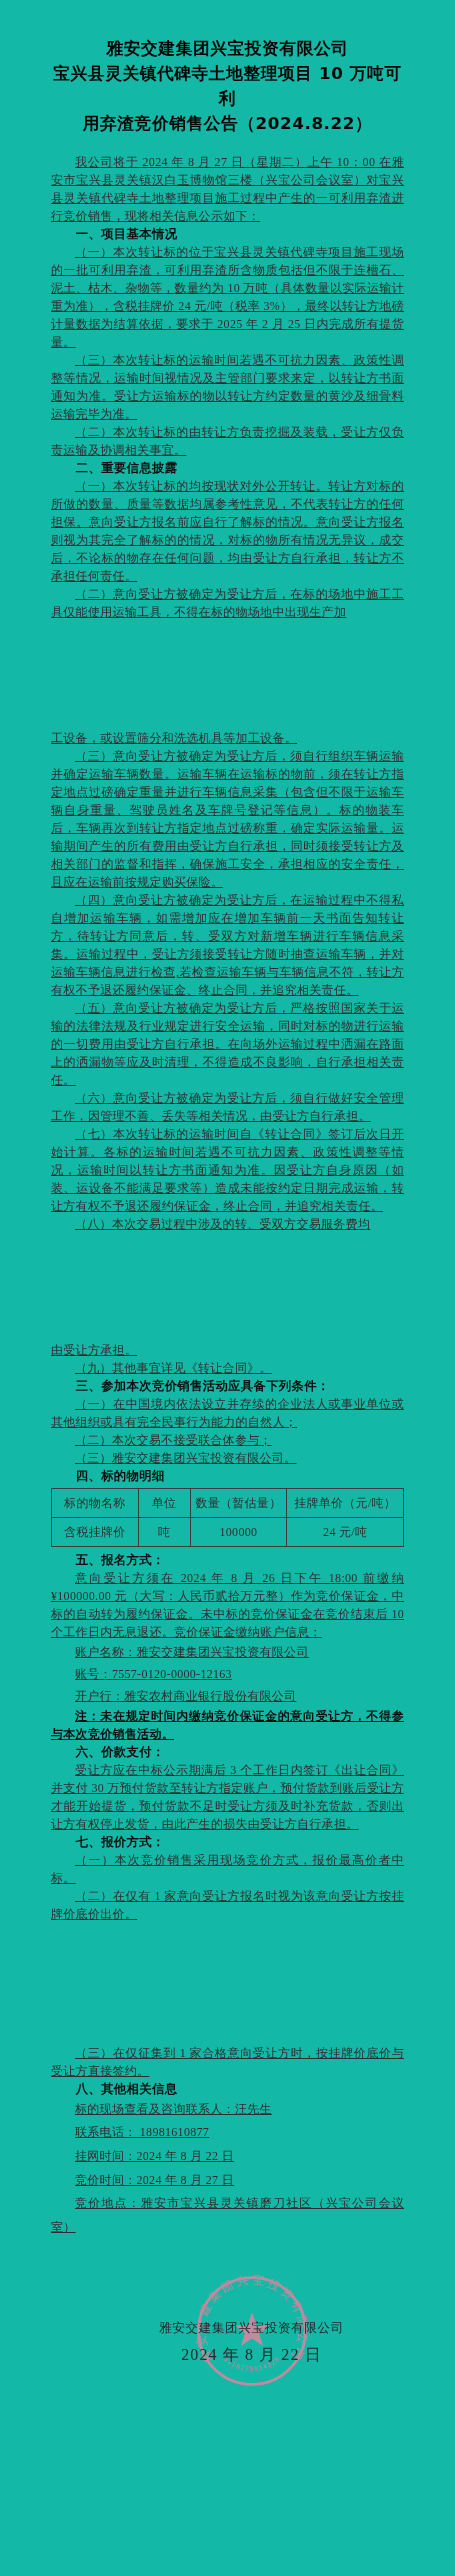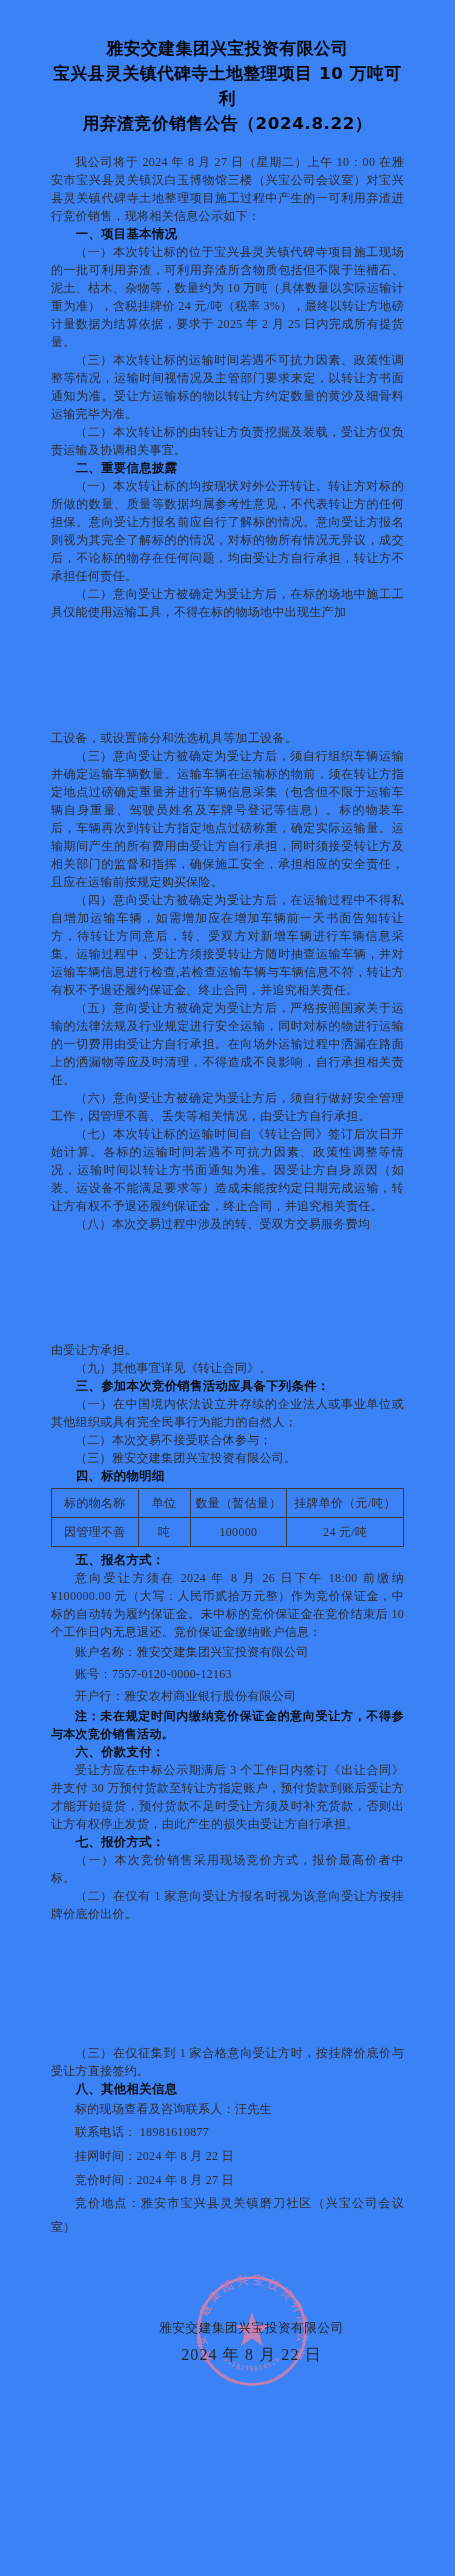--- a/index.html
+++ b/index.html
@@ -1,19 +1,19 @@
 <!DOCTYPE html>
 <html style="font-size:9.2px"><head>
 <meta charset="utf-8">
 <style>
   html,body{margin:0;padding:0;background:#ffffff;}
   .doc{
     position:relative;
     width:456px;height:2576px;
-    background:#3b82f6;
+    background:#14b8a6;
     overflow:hidden;
     color:#2e2e2e;
     font-family:"Liberation Serif","DejaVu Serif",serif;
   }
   .content{padding:0 52px 0 51px;}
   .title{
     padding-top:36px;
     text-align:center;
     font-family:"DejaVu Sans","Liberation Sans",sans-serif;
     font-weight:700;
@@ -22,20 +22,21 @@
     color:#050505;
     letter-spacing:0.6px;
   }
   .p{
     margin:0;
     font-size:12px;
     line-height:18px;
     letter-spacing:0.3px;
     text-align:justify;
     text-justify:inter-ideograph;
+    text-decoration:underline;
   }
   .indent{text-indent:2em;}
   .h{
     margin:0;
     font-family:"DejaVu Sans","Liberation Sans",sans-serif;
     font-weight:700;
     color:#101010;
     font-size:12.4px;
     line-height:18px;
     text-indent:2em;
@@ -140,21 +141,21 @@
             <col class="c4">
           </colgroup>
         <tbody>
             <tr>
           <th>标的物名称</th>
           <th>单位</th>
           <th>数量（暂估量）</th>
           <th>挂牌单价（元/吨）</th>
         </tr>
         <tr>
-          <td>因管理不善</td>
+          <td>含税挂牌价</td>
           <td>吨</td>
           <td>100000</td>
           <td>24 元/吨</td>
         </tr>
       </tbody>
         </table>
 
       <p class="h">五、报名方式：</p>
       <p class="p indent">意向受让方须在 2024 年 8 月 26 日下午 18:00 前缴纳 ¥100000.00 元（大写：人民币贰拾万元整）作为竞价保证金，中标的自动转为履约保证金。未中标的竞价保证金在竞价结束后 10 个工作日内无息退还。竞价保证金缴纳账户信息：</p>
       <div class="spread">

